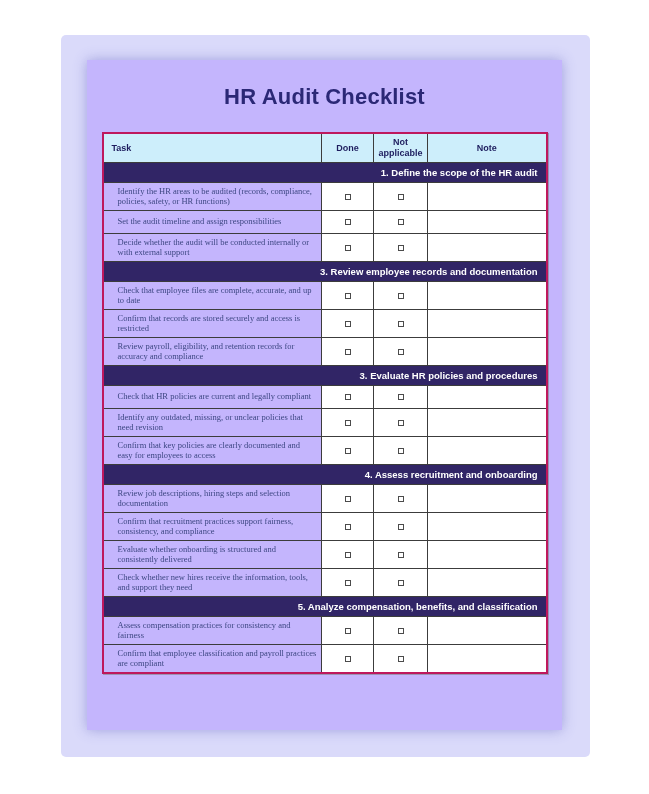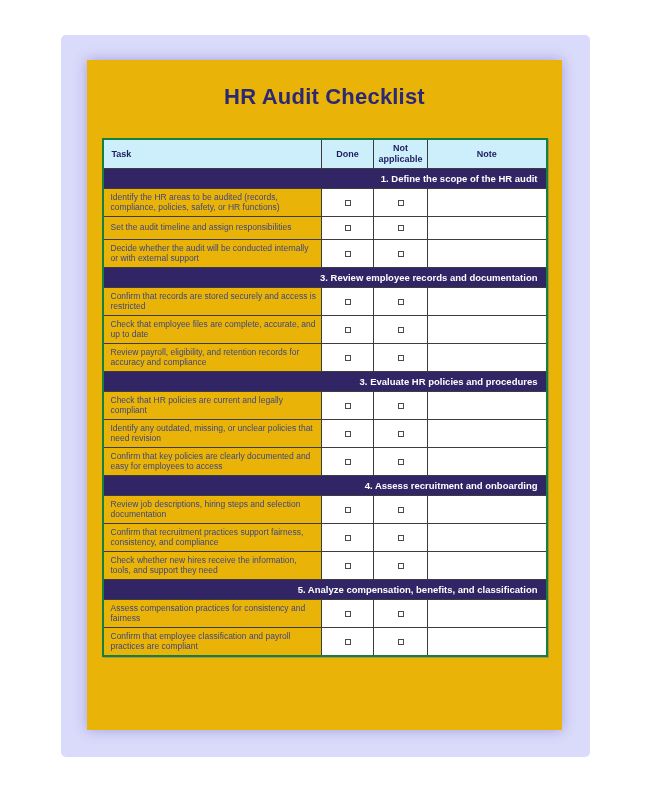--- a/index.html
+++ b/index.html
@@ -14,51 +14,51 @@
   *{box-sizing:border-box;margin:0;padding:0;}
   html,body{width:649px;height:794px;background:#ffffff;overflow:hidden;}
   body{font-family:"Liberation Sans", sans-serif;position:relative;}
 
   .frame{
     position:absolute;left:61px;top:35px;width:529px;height:722px;
     background:var(--frame-bg);border-radius:5px;
   }
   .page{
     position:absolute;left:26px;top:25px;width:475px;height:670px;
-    background:#eab308;
+    background:#c4b5fd;
     box-shadow:0 0 12px rgba(90,90,190,0.45);
     padding-top:24px;
   }
   .title{
     text-align:center;
     color:var(--title-color);
     font-size:22px;line-height:26px;font-weight:bold;
     letter-spacing:0.2px;
   }
   table.checklist{
     border-collapse:collapse;table-layout:fixed;
-    width:444px;margin:28px auto 0 auto;
-    border:2px solid #15803d;
+    width:444px;margin:22px auto 0 auto;
+    border:2px solid #be185d;
     box-shadow:1px 1px 0 rgba(120,120,120,0.55);
   }
   .checklist th,.checklist td{border:1px solid var(--grid-line);}
   .checklist thead th{
     background:var(--header-bg);
     color:#1d1d5e;font-size:9px;font-weight:bold;line-height:10.5px;
     height:29px;text-align:center;padding:2px 3px;vertical-align:middle;
   }
   .checklist thead th.task-h{text-align:left;padding-left:8px;}
   td.section{
     background:var(--accent-dark);
     color:#ffffff;font-size:9.5px;font-weight:bold;
     height:20px;padding:2px 8px;text-align:right;vertical-align:middle;
   }
   td.task{
     color:var(--task-text);font-size:8.5px;line-height:10.5px;
-    padding:3px 4px 3px 7px;height:23px;vertical-align:middle;text-align:left;
+    padding:3px 4px 3px 14px;height:23px;vertical-align:middle;text-align:left;font-family:Liberation Serif, serif;
   }
   td.check{text-align:center;vertical-align:middle;background:#ffffff;}
   td.note{background:#ffffff;}
   .box{
     display:inline-block;width:6px;height:6px;
     border:1.5px solid var(--checkbox-border);
     background:#ffffff;vertical-align:middle;
     cursor:pointer;
   }
 </style>
@@ -102,27 +102,27 @@
           <tr>
             <td class="task">Decide whether the audit will be conducted internally or with external support</td>
             <td class="check"><span class="box"></span></td>
             <td class="check"><span class="box"></span></td>
             <td class="note"></td>
           </tr>
           <tr>
             <td class="section" colspan="4">3. Review employee records and documentation</td>
           </tr>
           <tr>
-            <td class="task">Confirm that records are stored securely and access is restricted</td>
+            <td class="task">Check that employee files are complete, accurate, and up to date</td>
             <td class="check"><span class="box"></span></td>
             <td class="check"><span class="box"></span></td>
             <td class="note"></td>
           </tr>
           <tr>
-            <td class="task">Check that employee files are complete, accurate, and up to date</td>
+            <td class="task">Confirm that records are stored securely and access is restricted</td>
             <td class="check"><span class="box"></span></td>
             <td class="check"><span class="box"></span></td>
             <td class="note"></td>
           </tr>
           <tr>
             <td class="task">Review payroll, eligibility, and retention records for accuracy and compliance</td>
             <td class="check"><span class="box"></span></td>
             <td class="check"><span class="box"></span></td>
             <td class="note"></td>
           </tr>
@@ -156,20 +156,26 @@
             <td class="check"><span class="box"></span></td>
             <td class="note"></td>
           </tr>
           <tr>
             <td class="task">Confirm that recruitment practices support fairness, consistency, and compliance</td>
             <td class="check"><span class="box"></span></td>
             <td class="check"><span class="box"></span></td>
             <td class="note"></td>
           </tr>
           <tr>
+            <td class="task">Evaluate whether onboarding is structured and consistently delivered</td>
+            <td class="check"><span class="box"></span></td>
+            <td class="check"><span class="box"></span></td>
+            <td class="note"></td>
+          </tr>
+          <tr>
             <td class="task">Check whether new hires receive the information, tools, and support they need</td>
             <td class="check"><span class="box"></span></td>
             <td class="check"><span class="box"></span></td>
             <td class="note"></td>
           </tr>
           <tr>
             <td class="section" colspan="4">5. Analyze compensation, benefits, and classification</td>
           </tr>
           <tr>
             <td class="task">Assess compensation practices for consistency and fairness</td>

